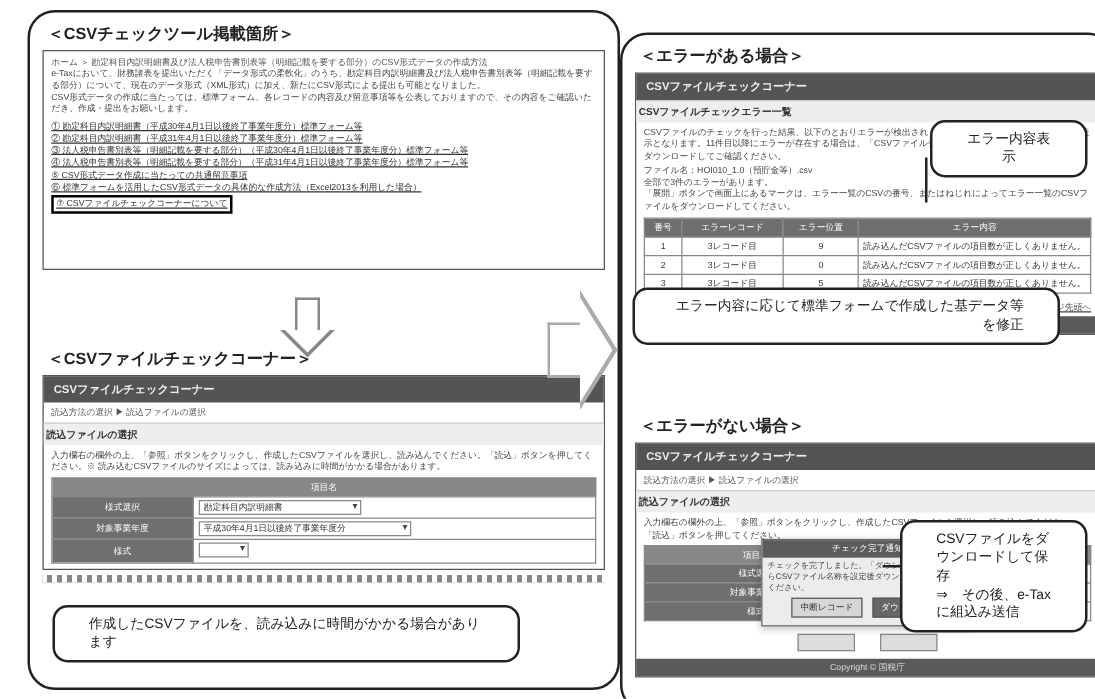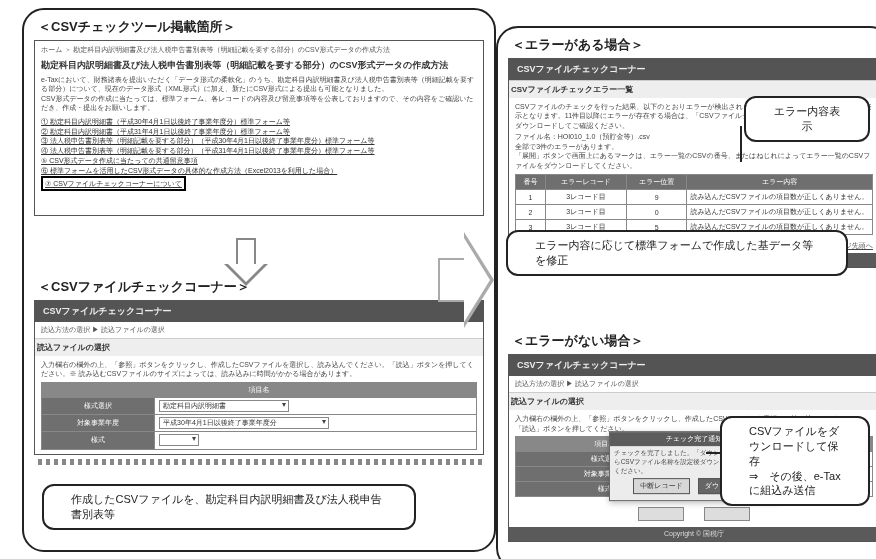--- a/index.html
+++ b/index.html
@@ -68,21 +68,21 @@
     repeating-linear-gradient(90deg,#fff 0,#fff 4px,transparent 4px,transparent 8px),
     linear-gradient(#888,#888); }
   .torn-wrap { margin: 2px 10px 4px 10px; }
 
   .callout {
     position: absolute; background: #fff; border: 2px solid #222; border-radius: 12px;
     padding: 6px 27px; font-size: 11px; font-weight: 500; line-height: 1.35;
   }
   .co-left   { left: 42px;  top: 484px; width: 374px; }
   .co-rtop   { right: 6px;  top: 96px;  width: 126px; font-size: 11px; text-align:center; }
-  .co-rmid   { left: 506px; top: 230px; width: 342px; text-align:left; }
+  .co-rmid   { left: 506px; top: 230px; width: 342px; text-align:right; }
   .co-rbot   { right: 6px;  top: 416px; width: 150px; }
 
   
   .big-down {
     position: absolute; left: 200px; top: 228px; width: 44px; height: 54px;
   }
   .big-down .stem { position:absolute; left: 12px; top:0; width: 20px; height: 28px; border: 2px solid #888; border-bottom: none; background:#fff; }
   .big-down .head { position:absolute; left: 0; top: 26px; width: 0; height: 0;
     border-left: 22px solid transparent; border-right: 22px solid transparent; border-top: 22px solid #888; }
   .big-down .head::after { content:""; position:absolute; left:-18px; top:-22px; width:0; height:0;
@@ -105,21 +105,20 @@
 <body>
 
 <div class="canvas">
 
   <div class="panel left">
     <div class="sect-title">＜CSVチェックツール掲載箇所＞</div>
 
     <div class="window" style="height:176px; overflow:hidden;">
       <div class="win-body">
         <div class="crumb">ホーム ＞ 勘定科目内訳明細書及び法人税申告書別表等（明細記載を要する部分）のCSV形式データの作成方法</div>
-        <div class="page-h">勘定科目内訳明細書及び法人税申告書別表等（明細記載を要する部分）のCSV形式データの作成方法</div>
         <div class="para">e-Taxにおいて、財務諸表を提出いただく「データ形式の柔軟化」のうち、勘定科目内訳明細書及び法人税申告書別表等（明細記載を要する部分）について、現在のデータ形式（XML形式）に加え、新たにCSV形式による提出も可能となりました。</div>
         <div class="para">CSV形式データの作成に当たっては、標準フォーム、各レコードの内容及び留意事項等を公表しておりますので、その内容をご確認いただき、作成・提出をお願いします。</div>
         <div class="linklist">
           <div>① 勘定科目内訳明細書（平成30年4月1日以後終了事業年度分）標準フォーム等</div>
           <div>② 勘定科目内訳明細書（平成31年4月1日以後終了事業年度分）標準フォーム等</div>
           <div>③ 法人税申告書別表等（明細記載を要する部分）（平成30年4月1日以後終了事業年度分）標準フォーム等</div>
           <div>④ 法人税申告書別表等（明細記載を要する部分）（平成31年4月1日以後終了事業年度分）標準フォーム等</div>
           <div>⑤ CSV形式データ作成に当たっての共通留意事項</div>
           <div>⑥ 標準フォームを活用したCSV形式データの具体的な作成方法（Excel2013を利用した場合）</div>
           <div class="linkbox">⑦ CSVファイルチェックコーナーについて</div>
@@ -160,21 +159,21 @@
           </tr>
         </tbody>
           </table>
       </div>
     </div>
     <div class="torn-wrap">
         <div class="torn-bot"></div>
       </div>
   </div>
 
-  <div class="callout co-left">作成したCSVファイルを、勘定科目内訳明細書及び法人税申告書別表等</div>
+  <div class="callout co-left">作成したCSVファイルを、読み込みに時間がかかる場合があります</div>
 
   <div class="big-right">
     <div class="stem"></div>
       <div class="head"></div>
   </div>
 
   <div class="panel right">
     <div class="sect-title">＜エラーがある場合＞</div>
 
     <div class="window">

